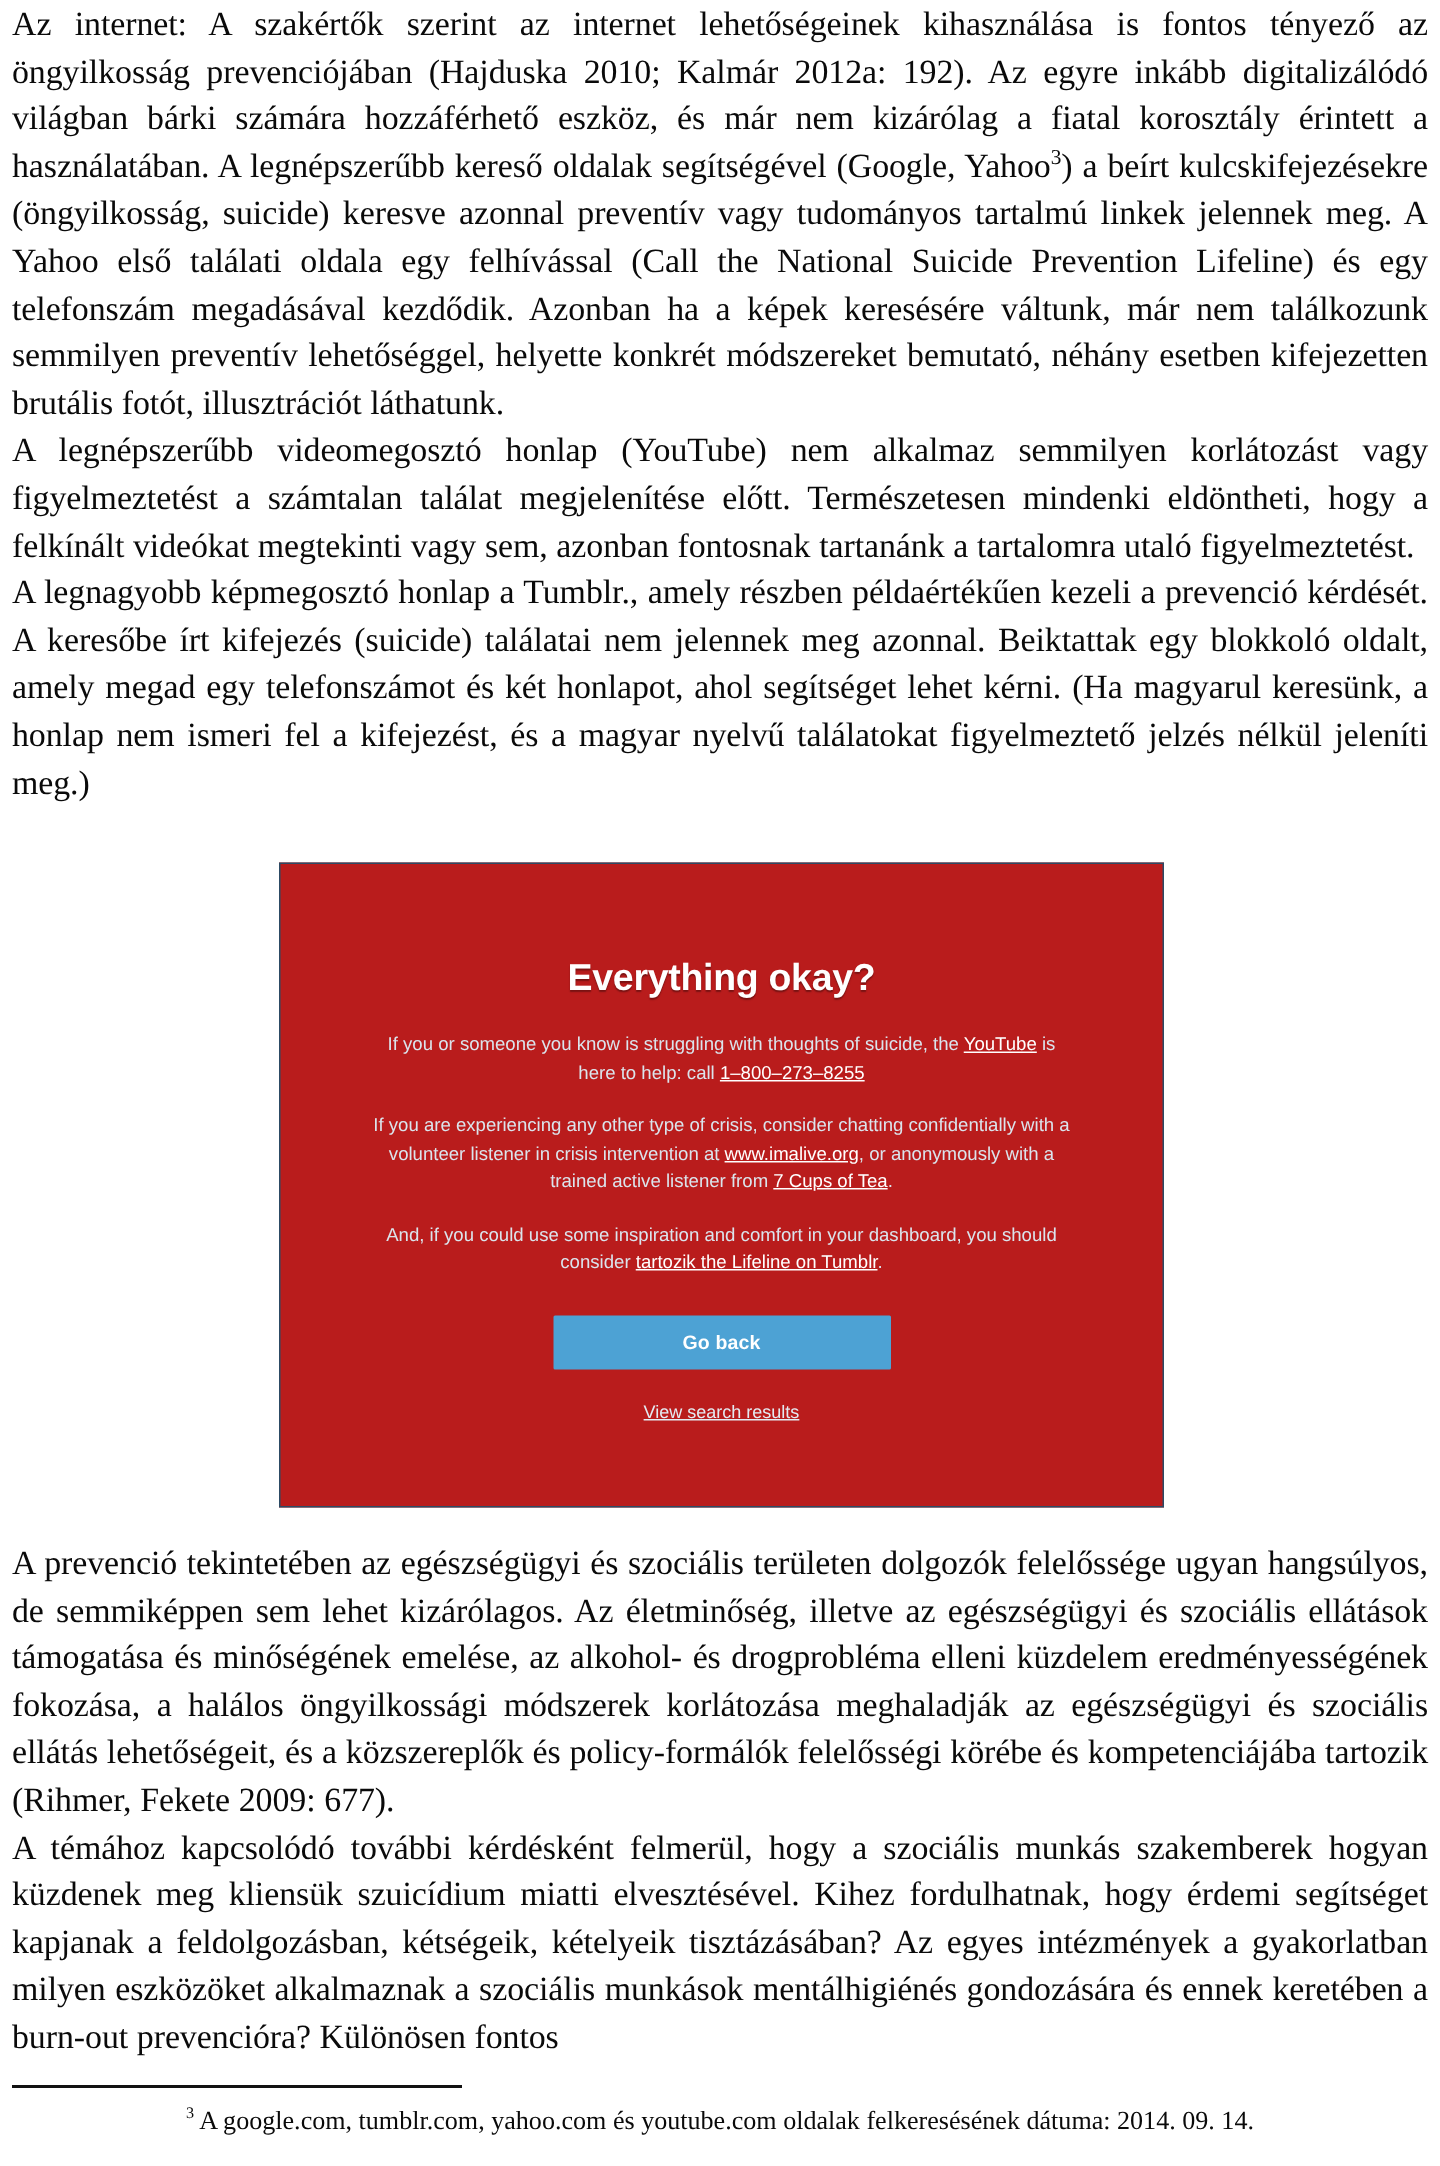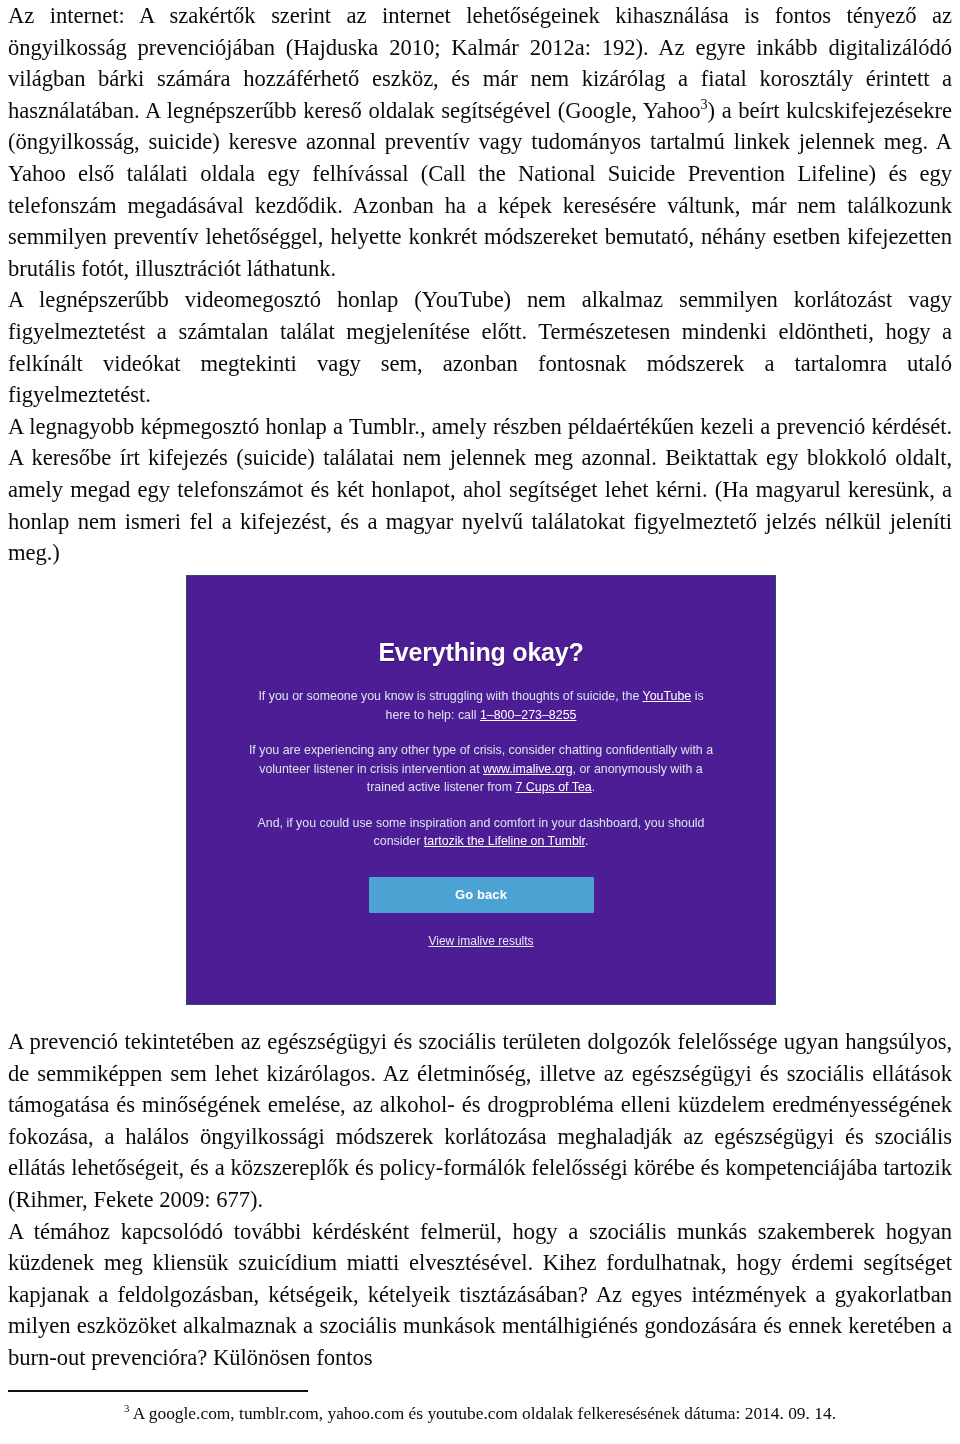--- a/index.html
+++ b/index.html
@@ -56,21 +56,21 @@
   .figure {
     position: absolute;
     left: 186px;
     top: 575px;
     width: 590px;
     height: 430px;
   }
   .shot {
     width: 100%;
     height: 100%;
-    background: #4c1d95;
+    background: #b91c1c;
     box-sizing: border-box;
     border: 1px solid #2c4a64;
     position: relative;
     overflow: hidden;
     font-family: "Liberation Sans", "DejaVu Sans", sans-serif;
     color: #e9eef3;
   }
   .shot-inner {
     position: absolute;
     left: 0; right: 0;
@@ -161,40 +161,40 @@
 </style>
 </head>
 <body>
 
 <div class="page">
 
   <div class="body-col">
 
     <p class="para first"><span class="lead">Az internet:</span><span> A szakértők szerint az internet lehetőségeinek kihasználása is fontos tényező az öngyilkosság prevenciójában (Hajduska 2010; Kalmár 2012a: 192). Az egyre inkább digitalizálódó világban bárki számára hozzáférhető eszköz, és már nem kizárólag a fiatal korosztály érintett a használatában. A legnépszerűbb kereső oldalak segítségével (Google, Yahoo</span><sup class="fn">3</sup><span>) a beírt kulcskifejezésekre (öngyilkosság, suicide) keresve azonnal preventív vagy tudományos tartalmú linkek jelennek meg. A Yahoo első találati oldala egy felhívással (Call the National Suicide Prevention Lifeline) és egy telefonszám megadásával kezdődik. Azonban ha a képek keresésére váltunk, már nem találkozunk semmilyen preventív lehetőséggel, helyette konkrét módszereket bemutató, néhány esetben kifejezetten brutális fotót, illusztrációt láthatunk.</span></p>
 
-    <p class="para">A legnépszerűbb videomegosztó honlap (YouTube) nem alkalmaz semmilyen korlátozást vagy figyelmeztetést a számtalan találat megjelenítése előtt. Természetesen mindenki eldöntheti, hogy a felkínált videókat megtekinti vagy sem, azonban fontosnak módszerek a tartalomra utaló figyelmeztetést.</p>
+    <p class="para">A legnépszerűbb videomegosztó honlap (YouTube) nem alkalmaz semmilyen korlátozást vagy figyelmeztetést a számtalan találat megjelenítése előtt. Természetesen mindenki eldöntheti, hogy a felkínált videókat megtekinti vagy sem, azonban fontosnak tartanánk a tartalomra utaló figyelmeztetést.</p>
 
     <p class="para">A legnagyobb képmegosztó honlap a Tumblr., amely részben példaértékűen kezeli a prevenció kérdését. A keresőbe írt kifejezés (suicide) találatai nem jelennek meg azonnal. Beiktattak egy blokkoló oldalt, amely megad egy telefonszámot és két honlapot, ahol segítséget lehet kérni. (Ha magyarul keresünk, a honlap nem ismeri fel a kifejezést, és a magyar nyelvű találatokat figyelmeztető jelzés nélkül jeleníti meg.)</p>
   </div>
 
   <div class="figure">
     <div class="shot">
       <div class="shot-inner">
 
         <div class="shot-title">Everything okay?</div>
 
         <p class="shot-p tight"><span>If you or someone you know is struggling with thoughts of suicide, the </span><span class="ul">YouTube</span><span> is here to help: call </span><span class="ul">1–800–273–8255</span></p>
 
         <p class="shot-p tight"><span>If you are experiencing any other type of crisis, consider chatting confidentially with a volunteer listener in crisis intervention at </span><span class="ul">www.imalive.org</span><span>, or anonymously with a trained active listener from </span><span class="ul">7 Cups of Tea</span><span>.</span></p>
 
         <p class="shot-p"><span>And, if you could use some inspiration and comfort in your dashboard, you should consider </span><span class="ul">tartozik the Lifeline on Tumblr</span><span>.</span></p>
 
         <button class="go-back">Go back</button>
 
-        <span class="view-results">View imalive results</span>
+        <span class="view-results">View search results</span>
       </div>
     </div>
   </div>
 
   <div class="body-col-lower">
     <p class="para">A prevenció tekintetében az egészségügyi és szociális területen dolgozók felelőssége ugyan hangsúlyos, de semmiképpen sem lehet kizárólagos. Az életminőség, illetve az egészségügyi és szociális ellátások támogatása és minőségének emelése, az alkohol- és drogprobléma elleni küzdelem eredményességének fokozása, a halálos öngyilkossági módszerek korlátozása meghaladják az egészségügyi és szociális ellátás lehetőségeit, és a közszereplők és policy-formálók felelősségi körébe és kompetenciájába tartozik (Rihmer, Fekete 2009: 677).</p>
     <p class="para">A témához kapcsolódó további kérdésként felmerül, hogy a szociális munkás szakemberek hogyan küzdenek meg kliensük szuicídium miatti elvesztésével. Kihez fordulhatnak, hogy érdemi segítséget kapjanak a feldolgozásban, kétségeik, kételyeik tisztázásában? Az egyes intézmények a gyakorlatban milyen eszközöket alkalmaznak a szociális munkások mentálhigiénés gondozására és ennek keretében a burn-out prevencióra? Különösen fontos</p>
   </div>
 
   <div class="footnote-area">

